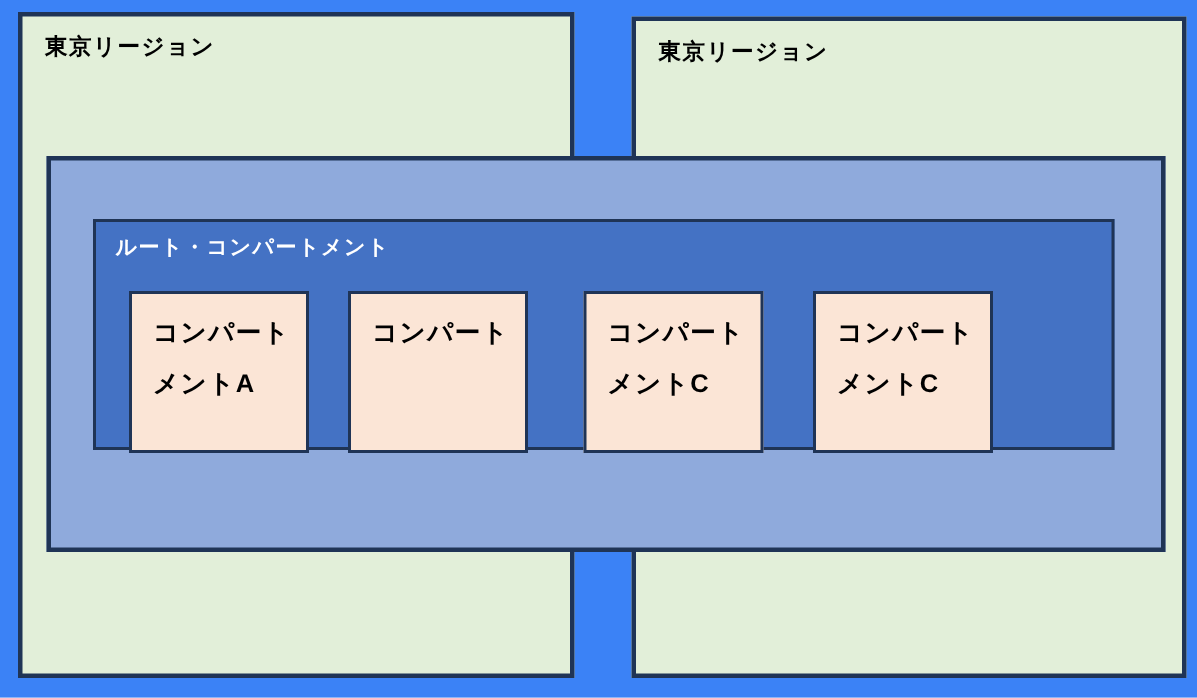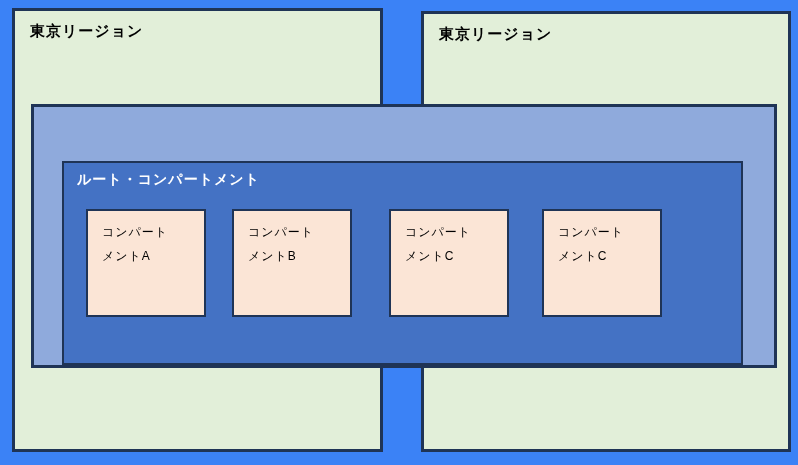--- a/index.html
+++ b/index.html
@@ -36,41 +36,41 @@
     position:absolute;left:31px;top:104px;width:746px;height:264px;
     background:var(--tenancy-fill);
     border:3px solid var(--border);
   }
   .tenancy__label{
     padding:8px 16px;
     font-size:14px;font-weight:bold;color:var(--label-light);
     letter-spacing:1px;white-space:nowrap;
   }
   .root-compartment{
-    position:absolute;left:28px;top:54px;width:681px;height:204px;
+    position:absolute;left:28px;top:39px;width:681px;height:154px;
     background:var(--root-compartment-fill);
     border:2px solid var(--border);
   }
   .root-compartment__label{
     padding:8px 13px;
     font-size:14px;font-weight:bold;color:var(--label-light);
     letter-spacing:1px;white-space:nowrap;
   }
   .compartment{
     position:absolute;top:46px;width:120px;height:108px;
     background:var(--compartment-fill);
     border:2px solid var(--border);
     padding:9px 14px;
   }
   .compartment--a{left:22px;}
   .compartment--b{left:168px;}
   .compartment--c{left:325px;}
   .compartment--d{left:478px;}
   .compartment__line{
-    font-size:12px;font-weight:normal;color:var(--label-dark);
+    font-size:17px;font-weight:bold;color:var(--label-dark);
     line-height:2.0;letter-spacing:1px;white-space:nowrap;
   }
 </style>
 </head>
 <body>
 
 <div class="canvas">
 
   <div class="region region--tokyo">
     <div class="region__label">東京リージョン</div>
@@ -85,21 +85,20 @@
     <div class="root-compartment">
       <div class="root-compartment__label">ルート・コンパートメント</div>
 
       <div class="compartment compartment--a">
         <div class="compartment__line">コンパート</div>
         <div class="compartment__line">メントA</div>
       </div>
 
       <div class="compartment compartment--b">
         <div class="compartment__line">コンパート</div>
-        <div class="compartment__line">メントB</div>
       </div>
 
       <div class="compartment compartment--c">
         <div class="compartment__line">コンパート</div>
         <div class="compartment__line">メントC</div>
       </div>
 
       <div class="compartment compartment--d">
         <div class="compartment__line">コンパート</div>
         <div class="compartment__line">メントC</div>

